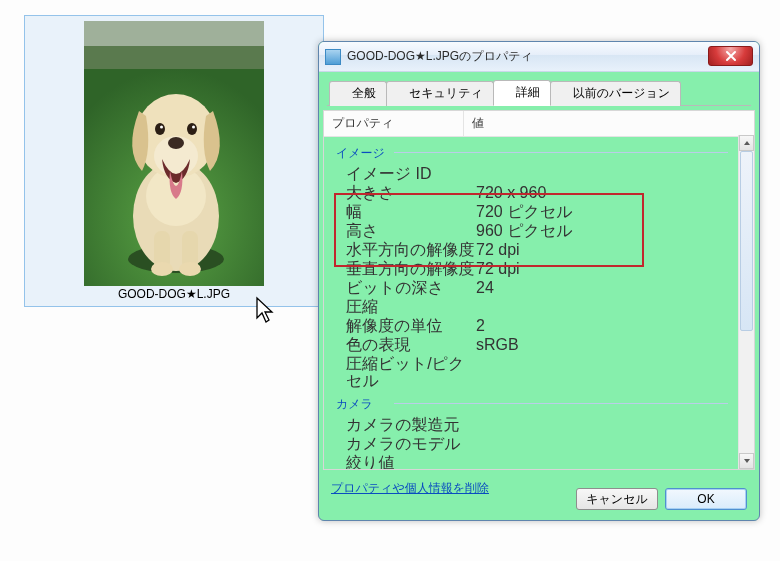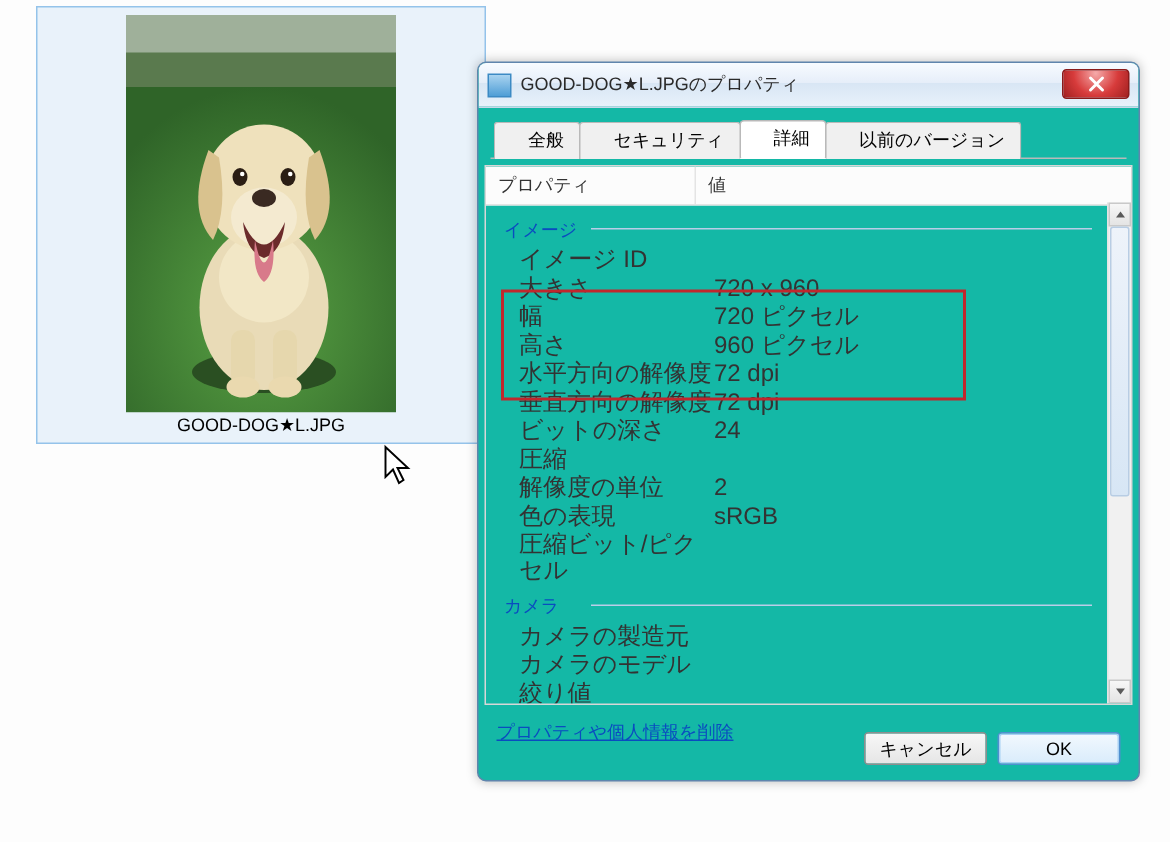--- a/index.html
+++ b/index.html
@@ -10,21 +10,21 @@
     background: #fdfdfd;
     font-family: "Meiryo", "MS PGothic", sans-serif;
     font-size: 12px;
     color: #000;
     position: relative;
   }
   
   .thumb-card {
     position: absolute;
     left: 24px;
-    top: 4px;
+    top: 15px;
     width: 300px;
     height: 292px;
     border: 1px solid #94c3ea;
     background: #e9f2fa;
     text-align: center;
   }
   .thumb-img {
     width: 180px;
     height: 265px;
     margin: 5px auto 0 auto;
@@ -42,21 +42,21 @@
     left: 255px;
     top: 296px;
   }
   
   .dialog {
     position: absolute;
     left: 318px;
     top: 41px;
     width: 442px;
     height: 480px;
-    background: #14b8a6;
+    background: #86efac;
     border: 1px solid #5f85ad;
     border-radius: 6px;
     box-shadow: 0 0 7px rgba(0,0,0,0.25);
     overflow: hidden;
   }
   .titlebar {
     height: 30px;
     background: linear-gradient(#f7fbff,#e6eef9 45%,#d8e6f4 46%,#e8f1fb);
     border-bottom: 1px solid #c9d8ea;
     display: flex;

